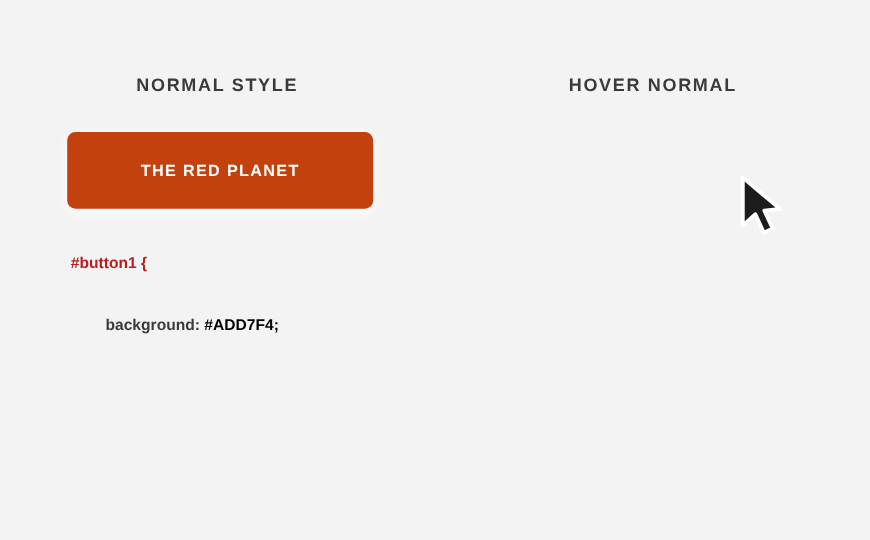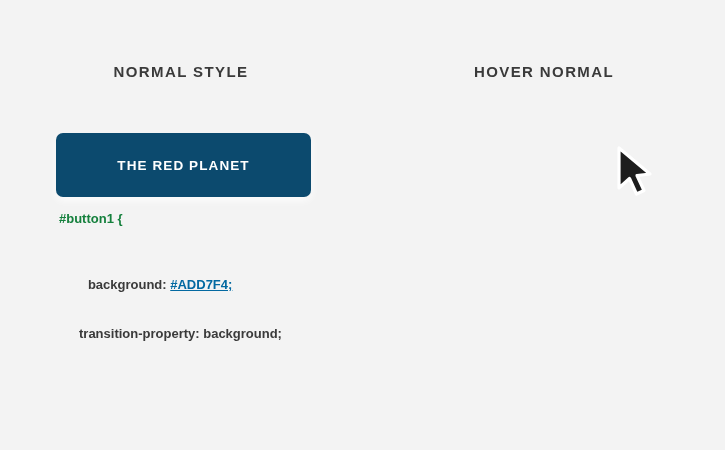--- a/index.html
+++ b/index.html
@@ -60,22 +60,21 @@
     align-items: center;
     justify-content: center;
     cursor: pointer;
     padding: 0;
     box-shadow: 0 3px 9px rgba(255,255,255,0.95),
                 0 1px 3px rgba(0,0,0,0.035);
   }
   .demo-button.normal {
     left: 56px;
     width: 255px;
-    background: #0c4a6e;
-    margin-top: 23px;
+    background: #c2410c;
   }
 
   
   .cursor-arrow {
     position: absolute;
     left: 612px;
     top: 144px;
     width: 44px;
     height: 56px;
     pointer-events: none;
@@ -86,33 +85,33 @@
     position: absolute;
     font-family: "Liberation Sans", sans-serif;
     font-size: 13px;
     font-weight: bold;
     color: #3a3a3a;
     line-height: 1.0;
   }
   .code-block.left-code  { left: 59px;  top: 212px; }
 
   .code-line { white-space: pre; }
-  .code-line.selector    { color: #15803d; margin-bottom: 40px; }
+  .code-line.selector    { color: #b91c1c; margin-bottom: 26px; }
   .code-line.declaration { margin-bottom: 22px; }
 
   .prop-list {
     padding-left: 20px;
   }
   .prop-list .code-line {
     margin-bottom: 6px;
     line-height: 1.25;
   }
   .prop-list .code-line:last-child { margin-bottom: 0; }
 
-  .val-blue { color: #0369a1; text-decoration: underline; }
+  .val-blue { color: #000000; }
 
   .spacer-block { height: 86px; }
 </style>
 </head>
 <body>
 
 <div id="canvas">
 
   <div class="column left">
 
@@ -122,21 +121,20 @@
 
     <div class="code-block left-code">
 
       <div class="code-line selector">#button1 {</div>
 
       <div class="code-line declaration">
         <span>background: </span><span class="val-blue">#ADD7F4;</span>
       </div>
 
       <div class="prop-list">
-        <div class="code-line">transition-property: background;</div>
       </div>
 
       <div class="spacer-block"></div>
 
     </div>
   </div>
 
   <div class="column right">
 
     <div class="section-title">HOVER NORMAL</div>

